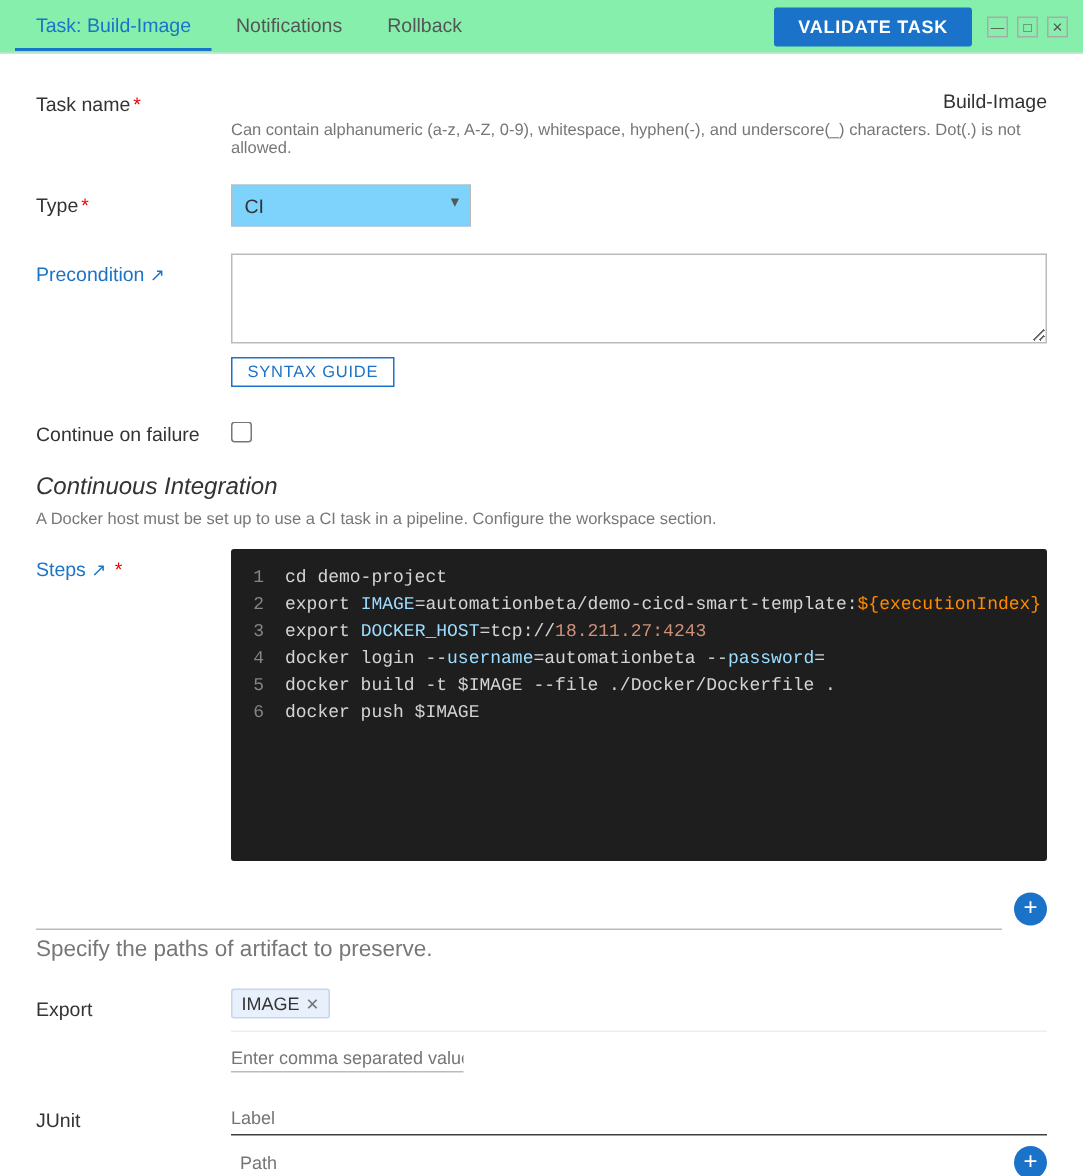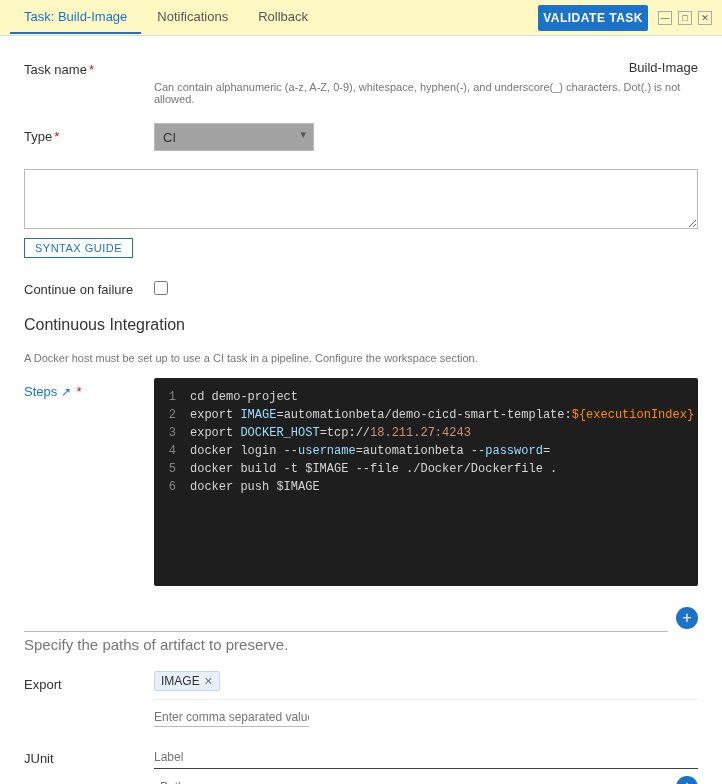--- a/index.html
+++ b/index.html
@@ -1,52 +1,52 @@
 <!DOCTYPE html>
 <html><head>
   <meta charset="utf-8">
   <style>
     * { box-sizing: border-box; margin: 0; padding: 0; }
     body { font-family: 'Segoe UI', Arial, sans-serif; font-size: 13px; color: #333; background: #fff; width: 722px; min-height: 784px; overflow-x: hidden; }
 
     
-    .header { display: flex; align-items: center; border-bottom: 1px solid #ddd; background: #fef9c3; padding: 0 10px; height: 36px; }
+    .header { display: flex; align-items: center; border-bottom: 1px solid #ddd; background: #86efac; padding: 0 10px; height: 36px; }
     .tab { padding: 8px 14px; font-size: 13px; cursor: pointer; color: #555; border-bottom: 2px solid transparent; margin-right: 2px; }
     .tab.active { color: #1a73c8; border-bottom: 2px solid #1a73c8; font-weight: 500; }
-    .validate-btn { margin-left: auto; background: #1a73c8; color: #fff; border: none; padding: 6px 5px; font-size: 12px; font-weight: 600; cursor: pointer; letter-spacing: 0.5px; border-radius: 2px; }
+    .validate-btn { margin-left: auto; background: #1a73c8; color: #fff; border: none; padding: 6px 16px; font-size: 12px; font-weight: 600; cursor: pointer; letter-spacing: 0.5px; border-radius: 2px; }
     .window-controls { display: flex; gap: 6px; margin-left: 10px; }
     .window-ctrl { width: 14px; height: 14px; background: none; border: 1px solid #aaa; cursor: pointer; font-size: 9px; display: flex; align-items: center; justify-content: center; color: #555; }
 
     
     .content { padding: 20px 24px; overflow-y: auto; max-height: 748px; }
 
     
     .form-row { display: flex; margin-bottom: 18px; align-items: flex-start; }
     .form-label { width: 130px; min-width: 130px; font-size: 13px; color: #333; padding-top: 6px; }
     .required { color: #e00; margin-left: 2px; }
     .link-style { color: #1a73c8; text-decoration: none; font-size: 13px; }
     .form-value { flex: 1; }
     .task-name-value { font-size: 13px; color: #333; padding: 4px 0; text-align: right; }
     .task-name-hint { font-size: 11px; color: #777; margin-top: 2px; }
 
     
-    .select-box { width: 160px; height: 28px; border: 1px solid #bbb; background: #a3a3a3; padding: 3px 8px; font-size: 13px; color: #333; cursor: pointer; appearance: none; -webkit-appearance: none; position: relative; }
+    .select-box { width: 160px; height: 28px; border: 1px solid #bbb; background: #7dd3fc; padding: 3px 8px; font-size: 13px; color: #333; cursor: pointer; appearance: none; -webkit-appearance: none; position: relative; }
     .select-wrap { position: relative; display: inline-block; }
     .select-wrap::after { content: '▾'; position: absolute; right: 8px; top: 5px; font-size: 11px; color: #555; pointer-events: none; }
 
     
     .precondition-area { width: 100%; height: 60px; border: 1px solid #bbb; resize: vertical; font-size: 12px; padding: 4px 6px; color: #333; }
     .syntax-guide-btn { margin-top: 6px; border: 1px solid #1a73c8; background: #fff; color: #1a73c8; padding: 3px 10px; font-size: 11px; cursor: pointer; letter-spacing: 0.5px; text-transform: uppercase; }
 
     
     .checkbox-input { width: 14px; height: 14px; cursor: pointer; margin-top: 5px; }
 
     
     .section-header { margin-bottom: 4px; }
-    .section-title { font-size: 16px; color: #333; font-weight: 400; margin-bottom: 18px; }
+    .section-title { font-size: 16px; color: #333; font-weight: 400; margin-bottom: 6px; font-style: italic; }
     .section-subtitle { font-size: 11px; color: #777; margin-bottom: 14px; }
 
     
     .code-editor { background: #1e1e1e; color: #d4d4d4; font-family: 'Courier New', monospace; font-size: 12px; padding: 10px 0; border-radius: 2px; min-height: 180px; width: 100%; }
     .code-line { display: flex; line-height: 18px; }
     .line-num { width: 36px; min-width: 36px; text-align: right; padding-right: 14px; color: #858585; user-select: none; }
     .line-code { flex: 1; white-space: pre; }
     .kw-white { color: #d4d4d4; }
     .kw-orange { color: #ce9178; }
     .kw-cyan { color: #9cdcfe; }
@@ -111,20 +111,24 @@
           <option>CI</option>
           <option>Maven</option>
           <option>Gradle</option>
           <option>npm</option>
         </select>
       </div>
     </div>
   </div>
 
   <div class="form-row">
+    <div class="form-label">
+      <a href="#" class="link-style">Precondition</a>
+      <span style="font-size:12px;color:#1a73c8;">↗</span>
+    </div>
     <div class="form-value">
       <textarea class="precondition-area" style=""></textarea>
       <div>
         <button class="syntax-guide-btn">SYNTAX GUIDE</button>
       </div>
     </div>
   </div>
 
   <div class="form-row">
     <div class="form-label">Continue on failure</div>

